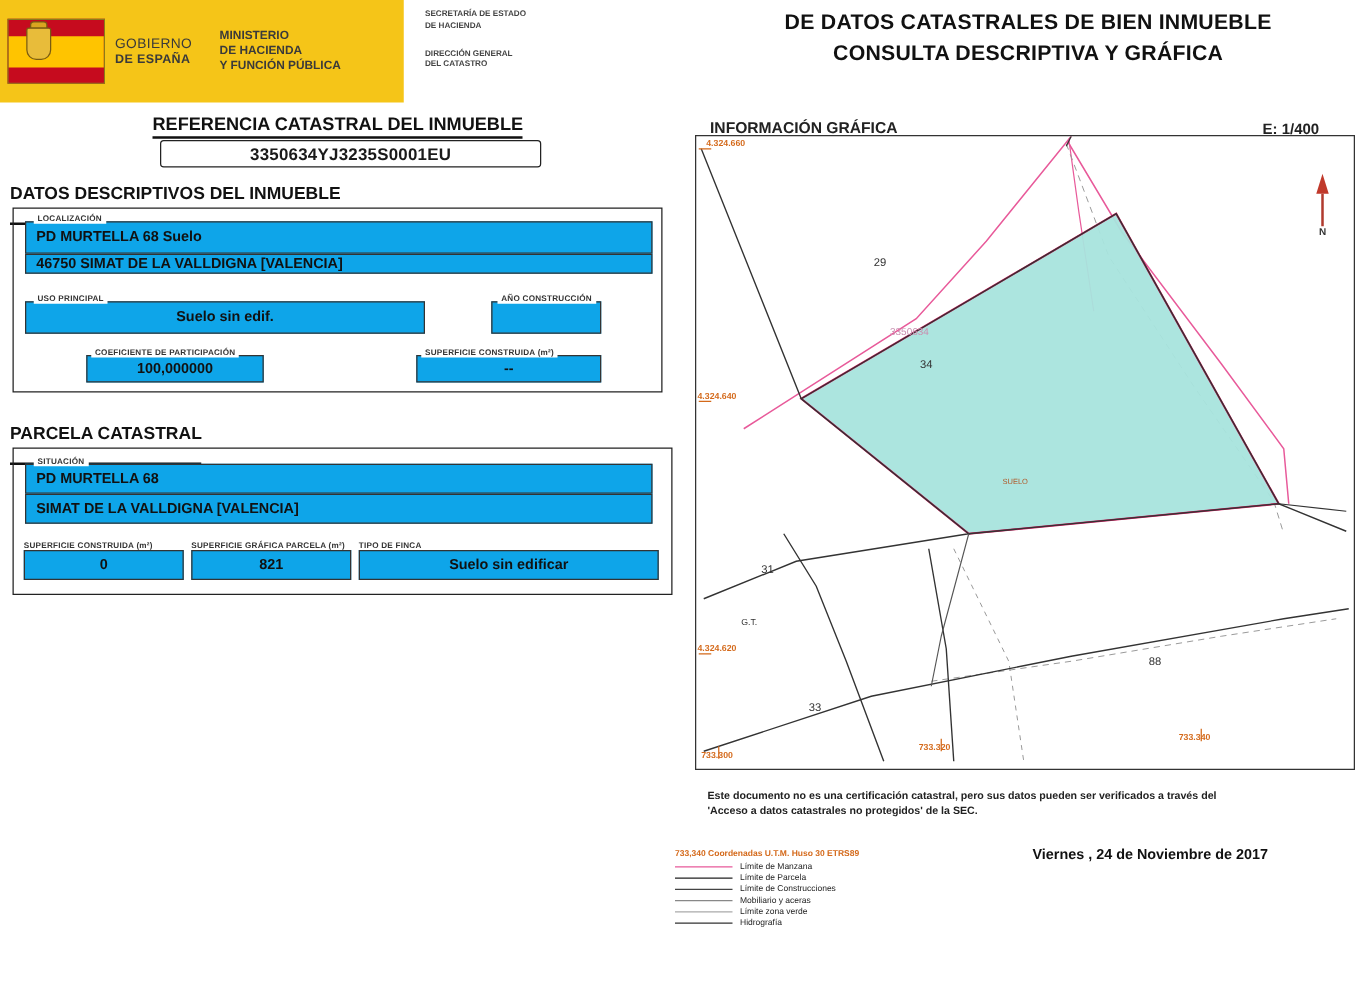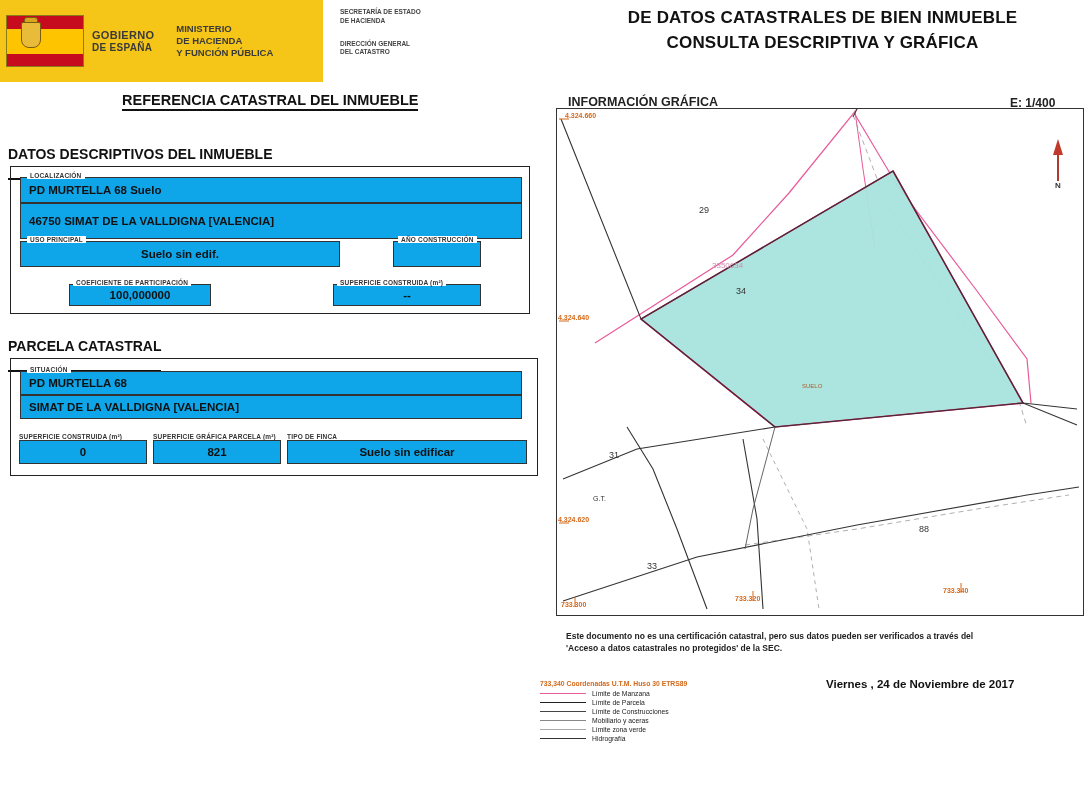--- a/index.html
+++ b/index.html
@@ -38,21 +38,21 @@
     border-radius: 2px 2px 8px 8px;
   }
   .flag .crown {
     position: absolute; left: 17px; top: 1px;
     width: 14px; height: 6px; background: #d9a520;
     border: 1px solid #7a5c10; border-radius: 3px 3px 0 0;
   }
   .gob-text {
     margin-left: 8px; line-height: 1.15;
   }
-  .gob-text .l1 { font-size: 11px; font-weight: bold; color: #3a3a3a; letter-spacing: .3px;}
+  .gob-text .l1 { font-size: 11px; font-weight: normal; color: #3a3a3a; letter-spacing: .3px;}
   .gob-text .l2 { font-size: 10px; font-weight: bold; color: #3a3a3a; letter-spacing: .3px;}
   .min-text {
     margin-left: 22px; line-height: 1.25; font-size: 9.5px; font-weight: bold; color: #3a3a3a;
   }
   .sec-text {
     position: absolute; left: 340px; top: 8px;
     font-size: 6.5px; line-height: 1.35; color: #444; font-weight: bold;
   }
   .sec-text .blk { margin-bottom: 14px; }
 
@@ -190,29 +190,32 @@
       <div>DEL CATASTRO</div>
     </div>
   </div>
 
   <div class="doc-title">
     <div>DE DATOS CATASTRALES DE BIEN INMUEBLE</div>
     <div>CONSULTA DESCRIPTIVA Y GRÁFICA</div>
   </div>
 
   <div class="ref-title">REFERENCIA CATASTRAL DEL INMUEBLE</div>
+  <div class="ref-box">
+    <span>3350634YJ3235S0001EU</span>
+  </div>
 
   <div class="sec-head" id="h-datos">DATOS DESCRIPTIVOS DEL INMUEBLE</div>
   <div class="panel" id="panel-datos">
 
     <div class="field" style="left:9px; top:10px; width:502px; height:26px;">
       <span class="lbl">LOCALIZACIÓN</span>
       <span class="val">PD MURTELLA 68 Suelo</span>
     </div>
-    <div class="field" style="left:9px; top:36px; width:502px; height:36px;">
+    <div class="field" style="left:9px; top:36px; width:502px; height:16px;">
       <span class="val">46750 SIMAT DE LA VALLDIGNA [VALENCIA]</span>
     </div>
 
     <div class="field" style="left:9px; top:74px; width:320px; height:26px;">
       <span class="lbl">USO PRINCIPAL</span>
       <span class="val center">Suelo sin edif.</span>
     </div>
 
     <div class="field" style="left:382px; top:74px; width:88px; height:26px;">
       <span class="lbl" style="left:4px;">AÑO CONSTRUCCIÓN</span>

